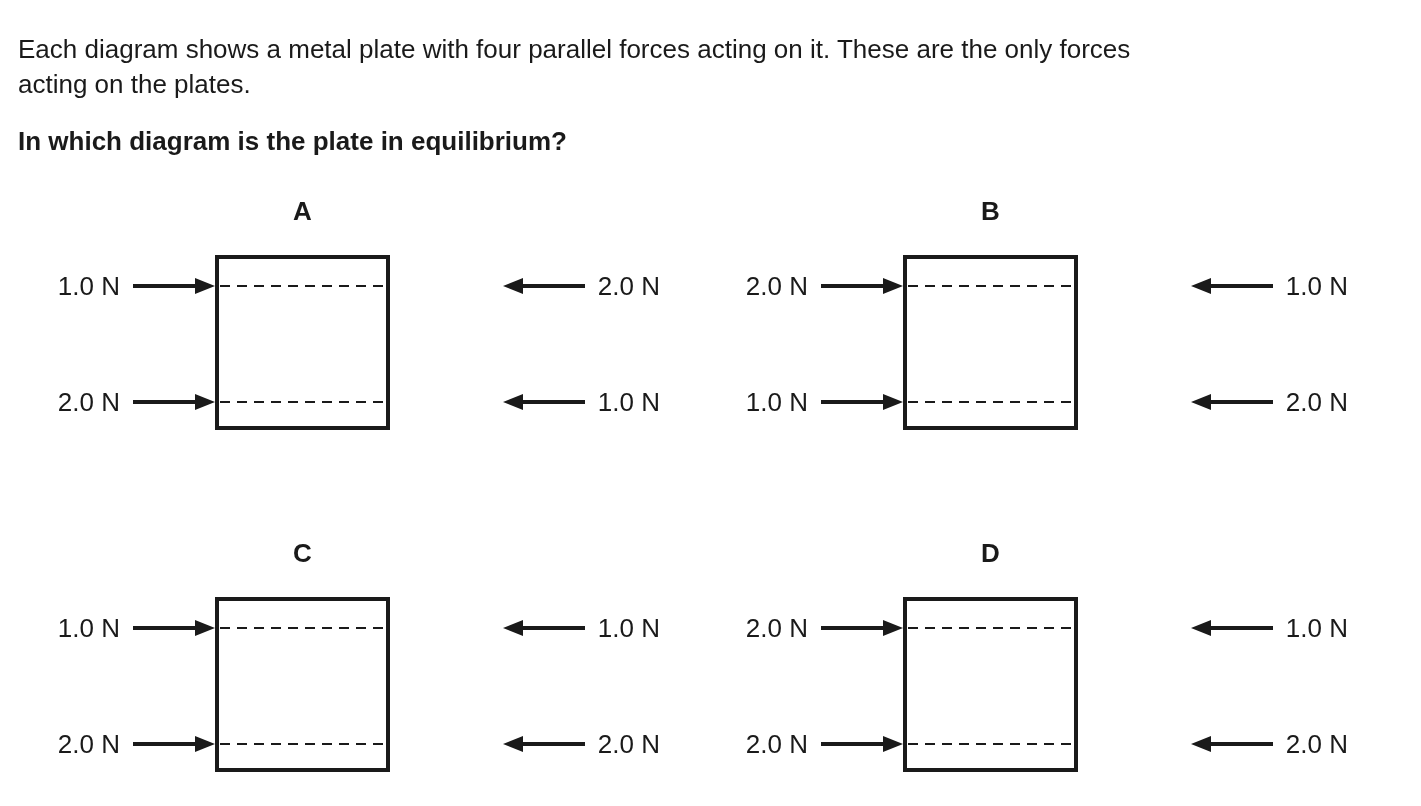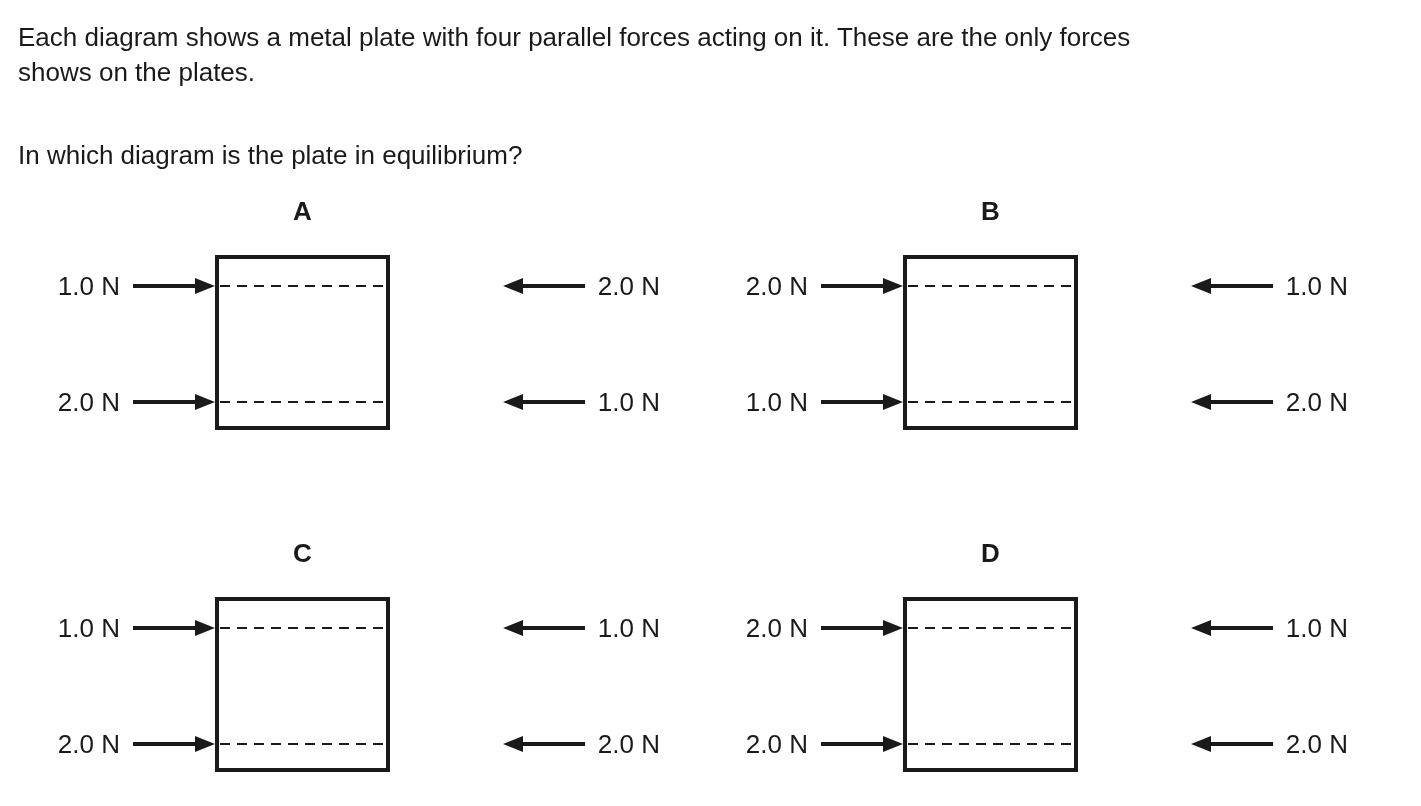--- a/index.html
+++ b/index.html
@@ -18,22 +18,22 @@
 
   
   .question-block {
     position: absolute;
     left: 18px;
     font-size: 26px;
     line-height: 35px;
     color: #1a1a1a;
     white-space: nowrap;
   }
-  #intro  { top: 20px; }
-  #prompt { top: 138px; }
+  #intro  { top: 32px; }
+  #prompt { top: 124px; font-weight: bold; }
 
   
   .diagram {
     position: absolute;
     width: 640px;
     height: 260px;
   }
   #diagram-a { left: 20px;  top: 190px; }
   #diagram-b { left: 708px; top: 190px; }
   #diagram-c { left: 20px;  top: 532px; }
@@ -118,21 +118,21 @@
     border-bottom: 8px solid transparent;
   }
   .arrow.dir-right .head { border-left: 20px solid #1a1a1a; }
   .arrow.dir-left  .head { border-right: 20px solid #1a1a1a; }
 </style>
 </head>
 <body>
 
 <div class="question-block" id="intro">
   <span>Each diagram shows a metal plate with four parallel forces acting on it. These are the only forces</span><br>
-  <span>shows on the plates.</span>
+  <span>acting on the plates.</span>
 </div>
 <div class="question-block" id="prompt">In which diagram is the plate in equilibrium?</div>
 
 <div class="diagram" id="diagram-a">
   <div class="diag-label">A</div>
   <div class="plate"></div>
   <div class="dashline top"></div>
   <div class="dashline bottom"></div>
 
   <div class="force-row side-left rowpos-top">

